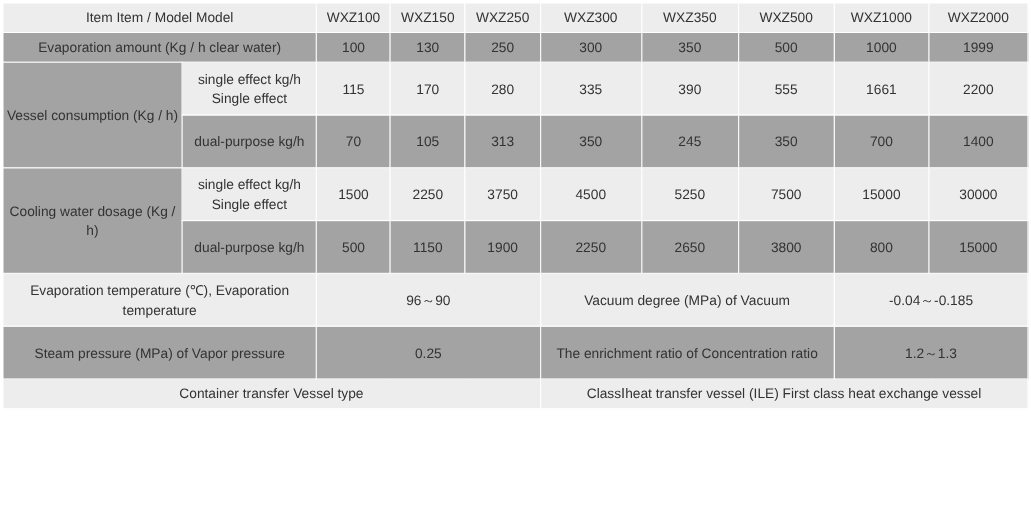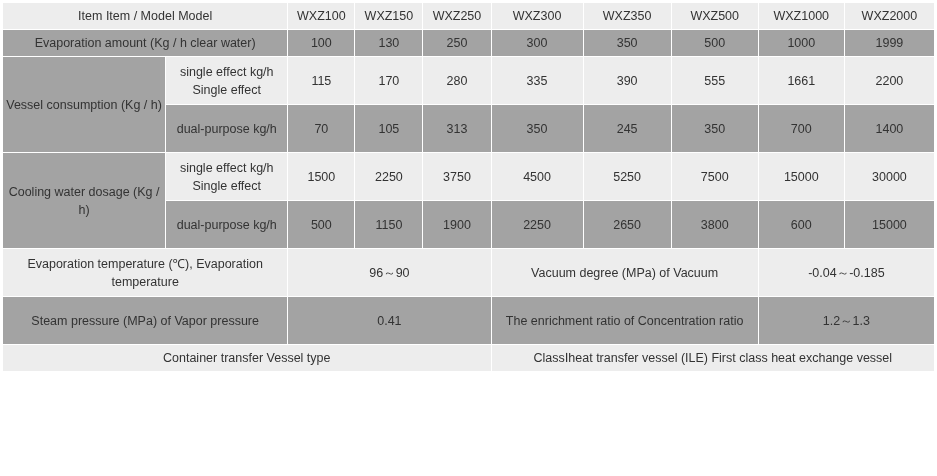--- a/index.html
+++ b/index.html
@@ -127,34 +127,34 @@
     </tr>
 
     <tr class="tall">
       <td class="plain wrapcell">dual-purpose kg/h</td>
       <td class="plain">500</td>
       <td class="plain">1150</td>
       <td class="plain">1900</td>
       <td class="plain">2250</td>
       <td class="plain">2650</td>
       <td class="plain">3800</td>
-      <td class="plain">600</td>
+      <td class="plain">800</td>
       <td class="plain">15000</td>
     </tr>
 
     <tr class="tall">
       <td class="shade wrapcell" colspan="2">Evaporation temperature (℃), Evaporation temperature</td>
       <td class="shade" colspan="3">96～90</td>
       <td class="shade" colspan="3">Vacuum degree (MPa) of Vacuum</td>
       <td class="shade" colspan="2">-0.04～-0.185</td>
     </tr>
 
     <tr class="tall">
       <td class="plain wrapcell" colspan="2">Steam pressure (MPa) of Vapor pressure</td>
-      <td class="plain" colspan="3">0.41</td>
+      <td class="plain" colspan="3">0.25</td>
       <td class="plain wrapcell" colspan="3">The enrichment ratio of Concentration ratio</td>
       <td class="plain" colspan="2">1.2～1.3</td>
     </tr>
 
     <tr>
       <td class="shade wrapcell" colspan="5">Container transfer Vessel type</td>
       <td class="shade wrapcell" colspan="5">ClassⅠheat transfer vessel (ILE) First class heat exchange vessel</td>
     </tr>
   </tbody>
 </table>

